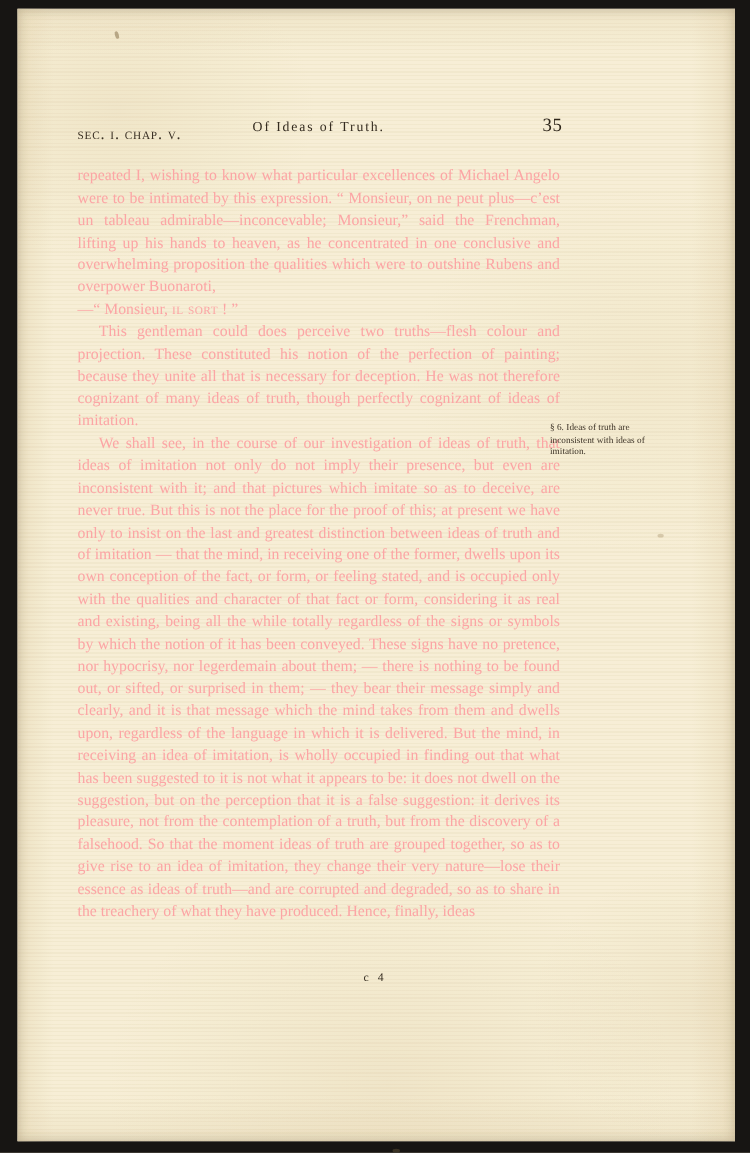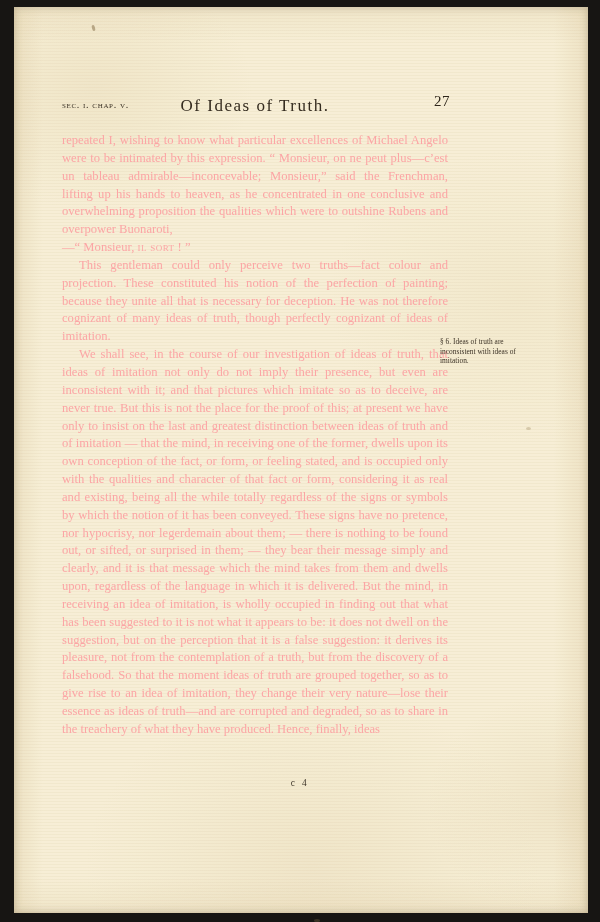--- a/index.html
+++ b/index.html
@@ -107,32 +107,32 @@
   }
 
   .running-head {
     position: relative;
     height: 22px;
     margin-bottom: 14px;
   }
   .rh-left {
     position: absolute;
     left: 0; top: 3px;
-    font-size: 10px;
+    font-size: 13px;
     letter-spacing: 0.65px;
     font-variant: small-caps;
     text-transform: lowercase;
     color: #3a3024;
     white-space: nowrap;
   }
   .rh-center {
     position: absolute;
     left: 0; right: 0; top: 0;
     text-align: center;
-    font-size: 17px;
+    font-size: 11px;
     letter-spacing: 1.5px;
     color: #342b1f;
     white-space: nowrap;
   }
   .rh-folio {
     position: absolute;
     right: -2px; top: -3px;
     font-size: 15px;
     color: #2e261a;
     letter-spacing: 0.5px;
@@ -202,26 +202,26 @@
     <div class="speck-b"></div>
     <div class="speck-c"></div>
     <div class="ink-soften"></div>
   </div>
 
   <div class="text-col">
 
     <div class="running-head">
       <div class="rh-left">Sec. I. Chap. V.</div>
       <div class="rh-center">Of Ideas of Truth.</div>
-      <div class="rh-folio">27</div>
+      <div class="rh-folio">35</div>
     </div>
 
     <p class="body"><span>repeated I, wishing to know what particular excellences of Michael Angelo were to be intimated by this expression.  “ Monsieur, on ne peut plus—c’est un tableau admirable—inconcevable; Monsieur,” said the Frenchman, lifting up his hands to heaven, as he concentrated in one conclusive and overwhelming proposition the qualities which were to outshine Rubens and overpower Buonaroti,</span><br><span>—“ Monsieur, </span><span class="smallcaps">il sort</span><span> ! ”</span></p>
 
-    <p class="body indent">This gentleman could only perceive two truths—fact colour and projection.  These constituted his notion of the perfection of painting; because they unite all that is necessary for deception.  He was not therefore cognizant of many ideas of truth, though perfectly cognizant of ideas of imitation.</p>
+    <p class="body indent">This gentleman could does perceive two truths—flesh colour and projection.  These constituted his notion of the perfection of painting; because they unite all that is necessary for deception.  He was not therefore cognizant of many ideas of truth, though perfectly cognizant of ideas of imitation.</p>
 
     <p class="body indent">We shall see, in the course of our investigation of ideas of truth, that ideas of imitation not only do not imply their presence, but even are inconsistent with it; and that pictures which imitate so as to deceive, are never true.  But this is not the place for the proof of this; at present we have only to insist on the last and greatest distinction between ideas of truth and of imitation — that the mind, in receiving one of the former, dwells upon its own conception of the fact, or form, or feeling stated, and is occupied only with the qualities and character of that fact or form, considering it as real and existing, being all the while totally regardless of the signs or symbols by which the notion of it has been conveyed.  These signs have no pretence, nor hypocrisy, nor legerdemain about them; — there is nothing to be found out, or sifted, or surprised in them; — they bear their message simply and clearly, and it is that message which the mind takes from them and dwells upon, regardless of the language in which it is delivered.  But the mind, in receiving an idea of imitation, is wholly occupied in finding out that what has been suggested to it is not what it appears to be: it does not dwell on the suggestion, but on the perception that it is a false suggestion: it derives its pleasure, not from the contemplation of a truth, but from the discovery of a falsehood.  So that the moment ideas of truth are grouped together, so as to give rise to an idea of imitation, they change their very nature—lose their essence as ideas of truth—and are corrupted and degraded, so as to share in the treachery of what they have produced.  Hence, finally, ideas</p>
 
   </div>
 
   <div class="side-note">§ 6. Ideas of truth are inconsistent with ideas of imitation.</div>
 
   <div class="signature">c 4</div>
 
 </div>

